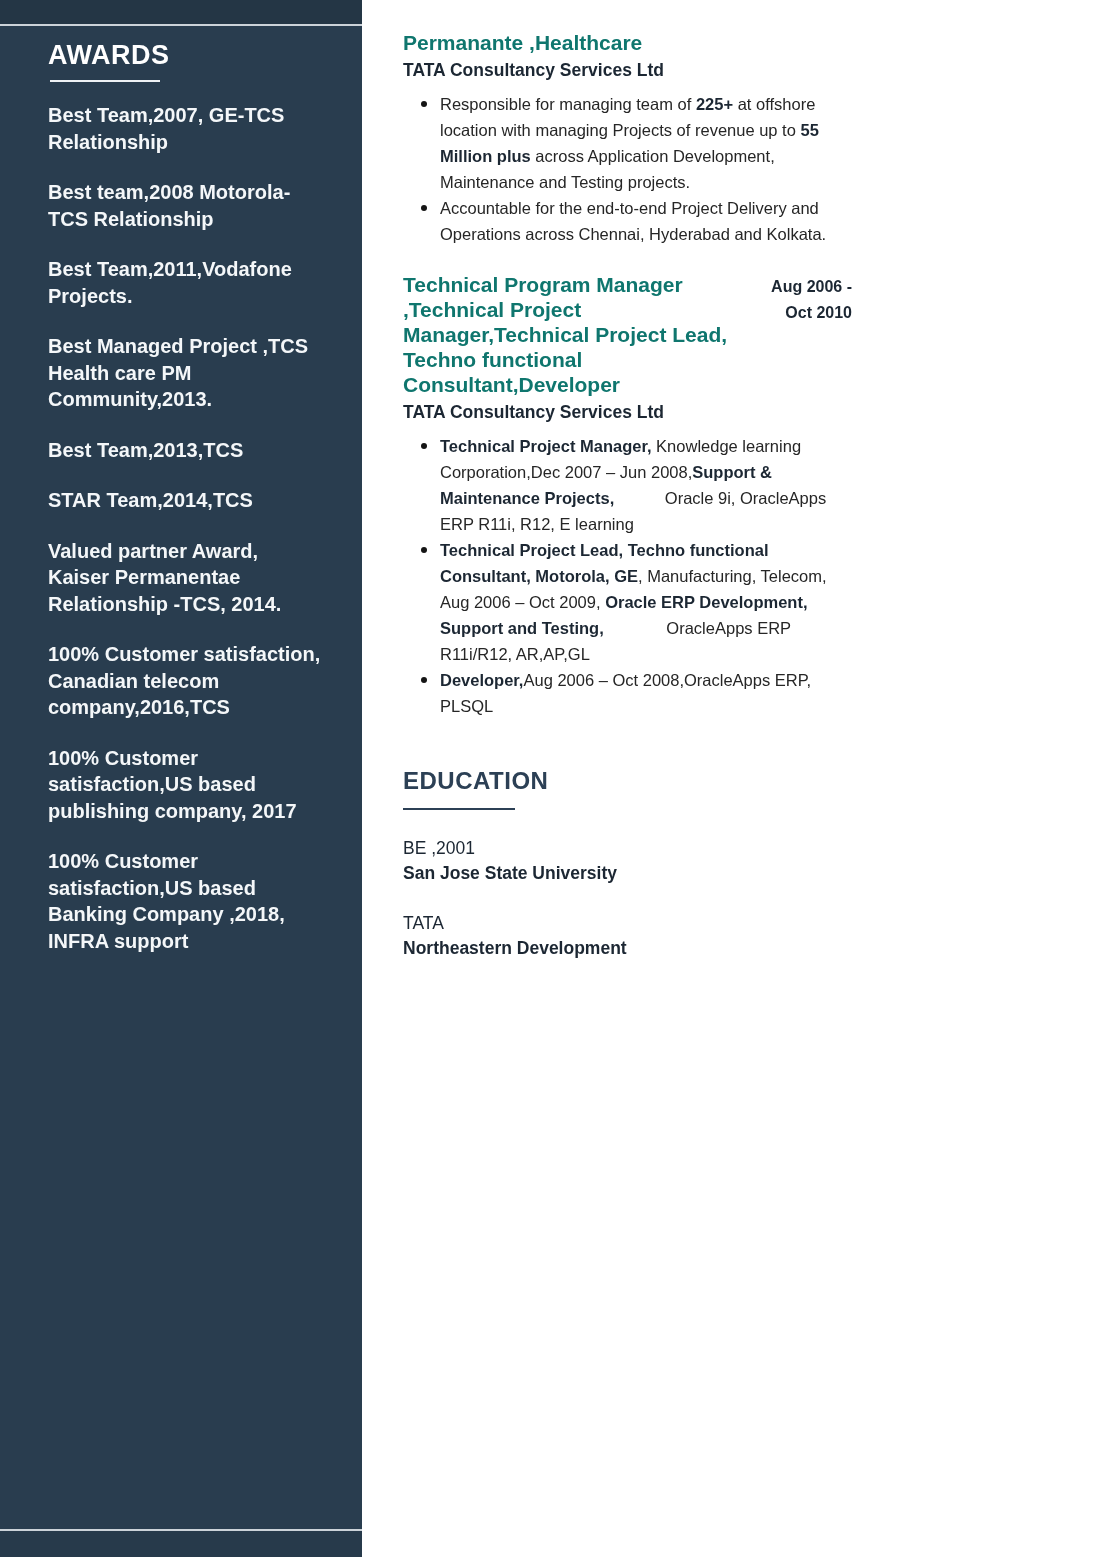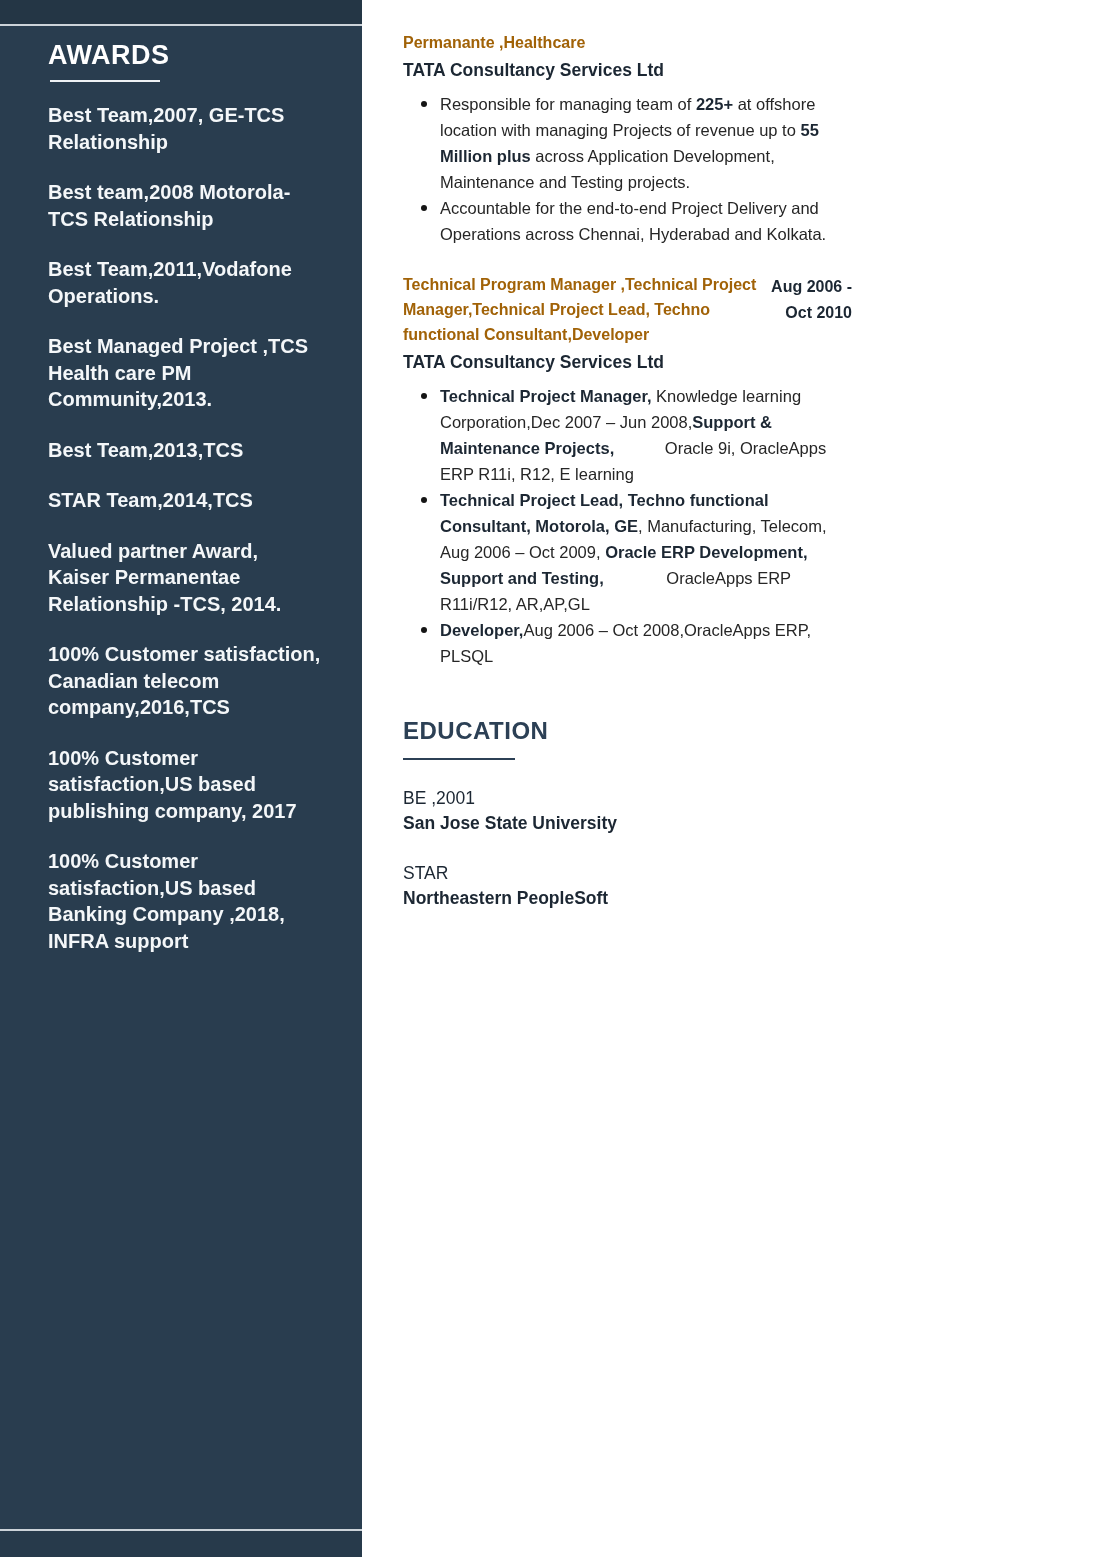--- a/index.html
+++ b/index.html
@@ -29,21 +29,21 @@
     line-height:30px;
   }
   .rule-light { width:110px; height:2px; background:#eef2f5; margin:10px 0 20px 2px; }
   .award { color:#f4f7f9; font-size:20px; font-weight:600; line-height:26.5px; margin-bottom:24px; }
 
   
   .main {
     position:absolute; left:362px; top:0; right:0; bottom:0;
     padding:30px 44px 0 41px; color:#262626;
   }
-  .job-title { font-size:16px; line-height:25px; font-weight:700; color:#a16207; }
+  .job-title { font-size:21px; line-height:25px; font-weight:700; color:#0f766e; }
   .company { font-size:17.5px; font-weight:700; color:#1c2733; line-height:22px; margin-top:4px; }
   ul.bullets { list-style:none; margin-top:10px; }
   ul.bullets li { display:flex; font-size:16.5px; line-height:26px; color:#262626; }
   .dot { flex:0 0 auto; width:6px; height:6px; border-radius:50%; background:#151515; margin:10px 13px 0 18px; }
   .btxt { flex:1; }
   .bb { font-weight:700; color:#1c2733; }
   .gap { display:inline-block; }
   .tech { font-size:16.5px; font-weight:700; color:#1c2733; line-height:24px; margin-top:17px; }
 
   .job2 { margin-top:25px; }
@@ -66,21 +66,21 @@
 
 <div class="page">
 
   <aside class="sidebar">
     <div class="sidebar-top-strip"></div>
     <div class="sidebar-content">
       <h2 class="awards-heading">AWARDS</h2>
       <div class="rule-light"></div>
       <p class="award">Best Team,2007, GE-TCS Relationship</p>
       <p class="award">Best team,2008 Motorola-TCS Relationship</p>
-      <p class="award">Best Team,2011,Vodafone Operations.</p>
+      <p class="award">Best Team,2011,Vodafone Projects.</p>
       <p class="award">Best Managed Project ,TCS Health care PM Community,2013.</p>
       <p class="award">Best Team,2013,TCS</p>
       <p class="award">STAR Team,2014,TCS</p>
       <p class="award">Valued partner Award, Kaiser Permanentae Relationship -TCS, 2014.</p>
       <p class="award">100% Customer satisfaction, Canadian telecom company,2016,TCS</p>
       <p class="award">100% Customer satisfaction,US based publishing company, 2017</p>
       <p class="award">100% Customer satisfaction,US based Banking Company ,2018, INFRA support</p>
     </div>
     <div class="sidebar-bottom-strip"></div>
   </aside>
@@ -128,19 +128,19 @@
     </section>
 
     <section class="education">
       <h2 class="edu-heading">EDUCATION</h2>
       <div class="rule-dark"></div>
       <div class="edu-entry">
         <div class="degree">BE ,2001</div>
         <div class="school">San Jose State University</div>
       </div>
       <div class="edu-entry">
-        <div class="degree">STAR</div>
-        <div class="school">Northeastern PeopleSoft</div>
+        <div class="degree">TATA</div>
+        <div class="school">Northeastern Development</div>
       </div>
     </section>
 
   </main>
 </div>
 
 </body></html>

